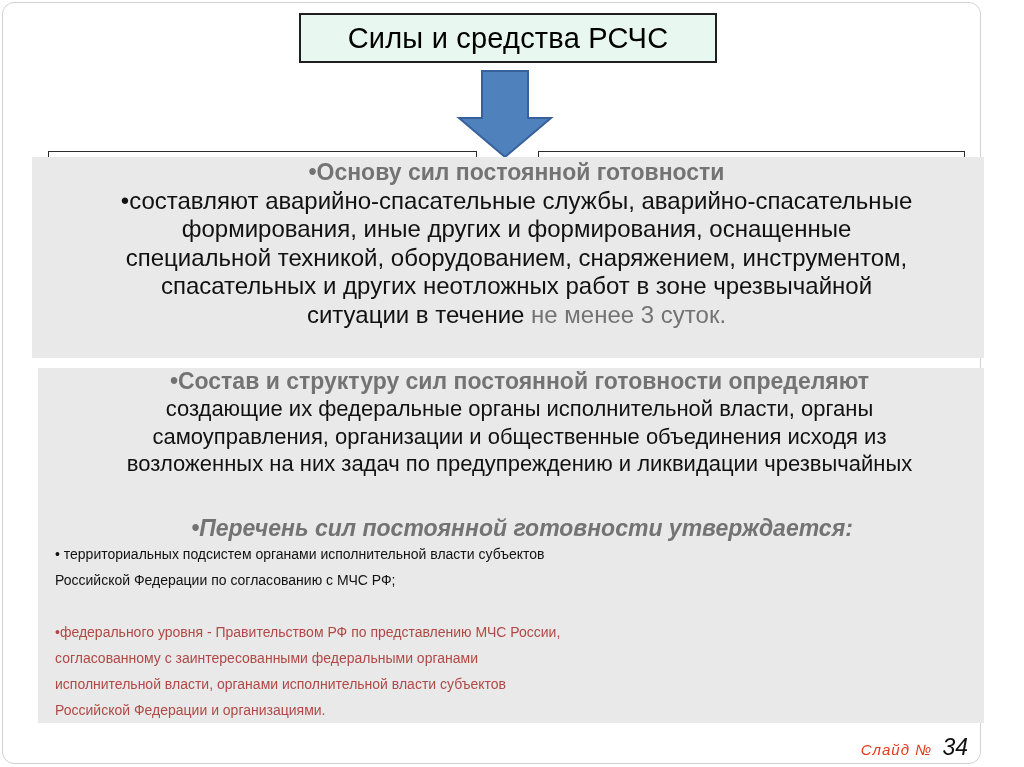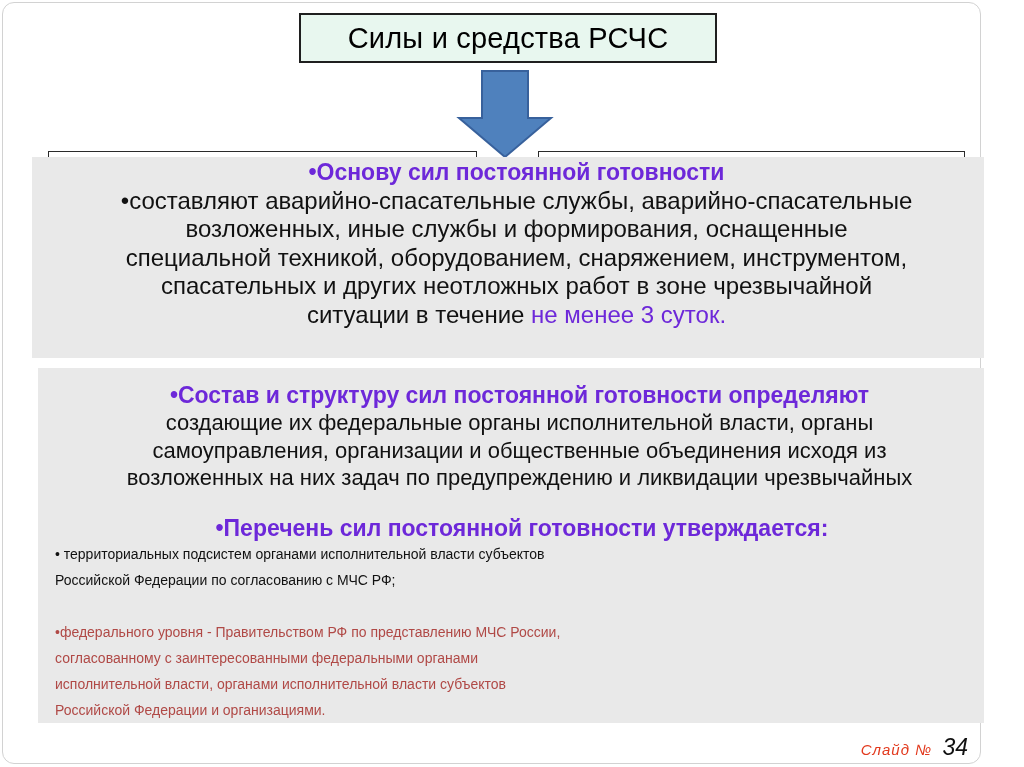--- a/index.html
+++ b/index.html
@@ -11,30 +11,30 @@
              background:#e8f7ef;border:2px solid #1f1f1f;box-sizing:border-box;
              display:flex;align-items:center;justify-content:center;z-index:2;}
   .title-box .t{font-size:29px;color:#000;letter-spacing:.2px;}
   .arrow-wrap{position:absolute;left:455px;top:70px;z-index:2;}
   .bg-box{position:absolute;top:151px;height:120px;background:#ffffff;
           border:1.6px solid #2b2b2b;box-sizing:border-box;z-index:1;}
   .bg-box.left{left:48px;width:429px;}
   .bg-box.right{left:538px;width:427px;}
   .panel{position:absolute;background:#e9e9e9;box-sizing:border-box;z-index:3;}
   .p1{left:32px;top:157px;width:969px;height:201px;padding-top:1px;text-align:center;}
-  .p2{left:38px;top:368px;width:963px;height:147px;padding-top:14px;text-align:center;}
+  .p2{left:38px;top:368px;width:963px;height:147px;padding-top:0;text-align:center;}
   .p3{left:38px;top:515px;width:953px;height:208px;padding:0 0 0 17px;text-align:left;}
   .line{white-space:nowrap;color:#111;}
   .p1 .line{height:28.6px;line-height:28.6px;font-size:24px;}
   .p2 .line{height:27.4px;line-height:27.4px;font-size:22px;}
   .p3 .line{height:26px;line-height:26px;font-size:14px;}
   .hdr{font-weight:bold;font-size:23px !important;}
-  .red{color:#6d28d9;}
+  .red{color:#737373;}
   .maroon{color:#b04946;}
-  .p3 .center{text-align:center;padding-right:2px;}
+  .p3 .center{text-align:center;padding-right:2px;font-style:italic;}
   .footer{position:absolute;right:16px;bottom:6px;display:flex;align-items:baseline;
           gap:10px;font-style:italic;z-index:2;}
   .footer .lbl{font-size:15px;color:#e2391d;letter-spacing:1px;margin-top:48px;}
   .footer .num{font-size:23px;color:#111;}
 </style>
 </head>
 <body>
 
 <div class="stage">
 
@@ -49,21 +49,21 @@
       <polygon points="27,1 73,1 73,48 96,48 50,87 4,48 27,48" fill="#4f81bd" stroke="#38619c" stroke-width="2"></polygon>
     </svg>
   </div>
 
   <div class="bg-box left"></div>
   <div class="bg-box right"></div>
 
   <div class="panel p1">
     <div class="line hdr red">•Основу сил постоянной готовности</div>
     <div class="line">•составляют аварийно-спасательные службы, аварийно-спасательные</div>
-    <div class="line">возложенных, иные службы и формирования, оснащенные</div>
+    <div class="line">формирования, иные других и формирования, оснащенные</div>
     <div class="line">специальной техникой, оборудованием, снаряжением, инструментом,</div>
     <div class="line">спасательных и других неотложных работ в зоне чрезвычайной</div>
     <div class="line"><span>ситуации в течение </span><span class="red">не менее 3 суток.</span></div>
   </div>
 
   <div class="panel p2">
     <div class="line hdr red">•Состав и структуру сил постоянной готовности определяют</div>
     <div class="line">создающие их федеральные органы исполнительной власти, органы</div>
     <div class="line">самоуправления, организации и общественные объединения исходя из</div>
     <div class="line">возложенных на них задач по предупреждению и ликвидации чрезвычайных</div>

